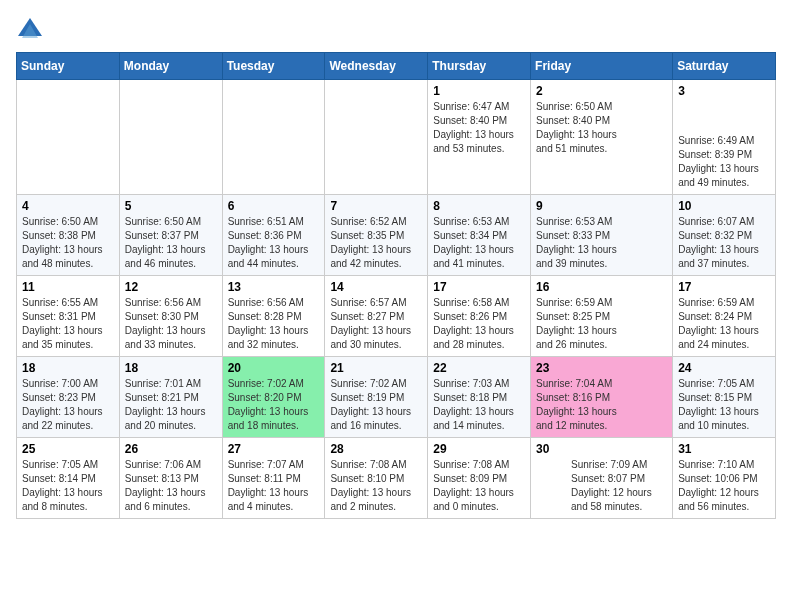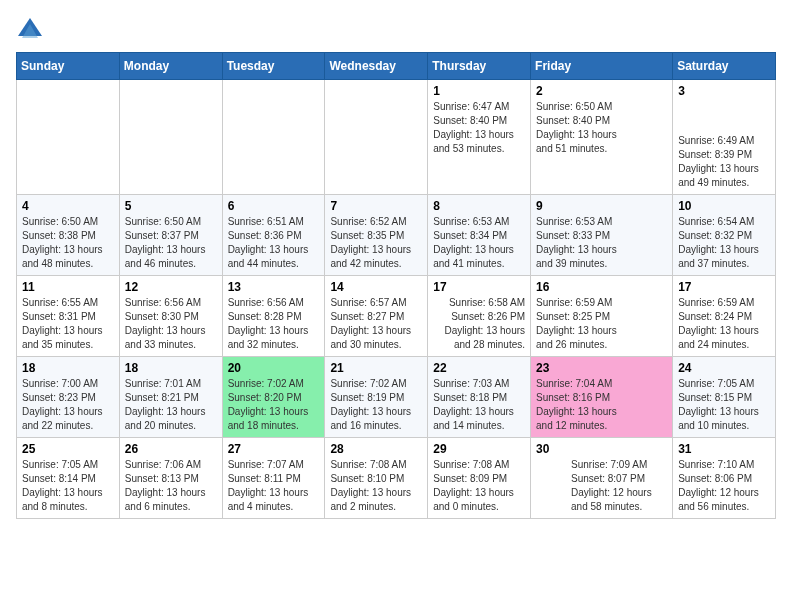--- a/index.html
+++ b/index.html
@@ -195,21 +195,21 @@
         </td>
         <td style="background: rgb(245, 248, 252);">
           <span class="day-number">9</span>
           <div class="day-info" style="white-space: pre-line;">Sunrise: 6:53 AM
 Sunset: 8:33 PM
 Daylight: 13 hours
 and 39 minutes.</div>
         </td>
         <td style="background: rgb(245, 248, 252);">
           <span class="day-number">10</span>
-          <div class="day-info" style="white-space: pre-line;">Sunrise: 6:54 AM
+          <div class="day-info" style="white-space: pre-line;">Sunrise: 6:07 AM
 Sunset: 8:32 PM
 Daylight: 13 hours
 and 37 minutes.</div>
         </td>
       </tr>
       <tr>
         <td>
           <span class="day-number">11</span>
           <div class="day-info" style="white-space: pre-line;">Sunrise: 6:55 AM
 Sunset: 8:31 PM
@@ -232,21 +232,21 @@
         </td>
         <td>
           <span class="day-number">14</span>
           <div class="day-info" style="white-space: pre-line;">Sunrise: 6:57 AM
 Sunset: 8:27 PM
 Daylight: 13 hours
 and 30 minutes.</div>
         </td>
         <td>
           <span class="day-number">17</span>
-          <div class="day-info" style="white-space: pre-line; text-align: right;">Sunrise: 6:58 AM
+          <div class="day-info" style="white-space: pre-line;">Sunrise: 6:58 AM
 Sunset: 8:26 PM
 Daylight: 13 hours
 and 28 minutes.</div>
         </td>
         <td>
           <span class="day-number">16</span>
           <div class="day-info" style="white-space: pre-line;">Sunrise: 6:59 AM
 Sunset: 8:25 PM
 Daylight: 13 hours
 and 26 minutes.</div>
@@ -349,19 +349,19 @@
         <td>
           <span class="day-number">30</span>
           <div class="day-info" style="white-space: pre-line; margin-left: 35px;">Sunrise: 7:09 AM
 Sunset: 8:07 PM
 Daylight: 12 hours
 and 58 minutes.</div>
         </td>
         <td>
           <span class="day-number">31</span>
           <div class="day-info" style="white-space: pre-line;">Sunrise: 7:10 AM
-Sunset: 8:06 PM
+Sunset: 10:06 PM
 Daylight: 12 hours
 and 56 minutes.</div>
         </td>
       </tr>
     </tbody>
 </table>
 
 </body></html>

